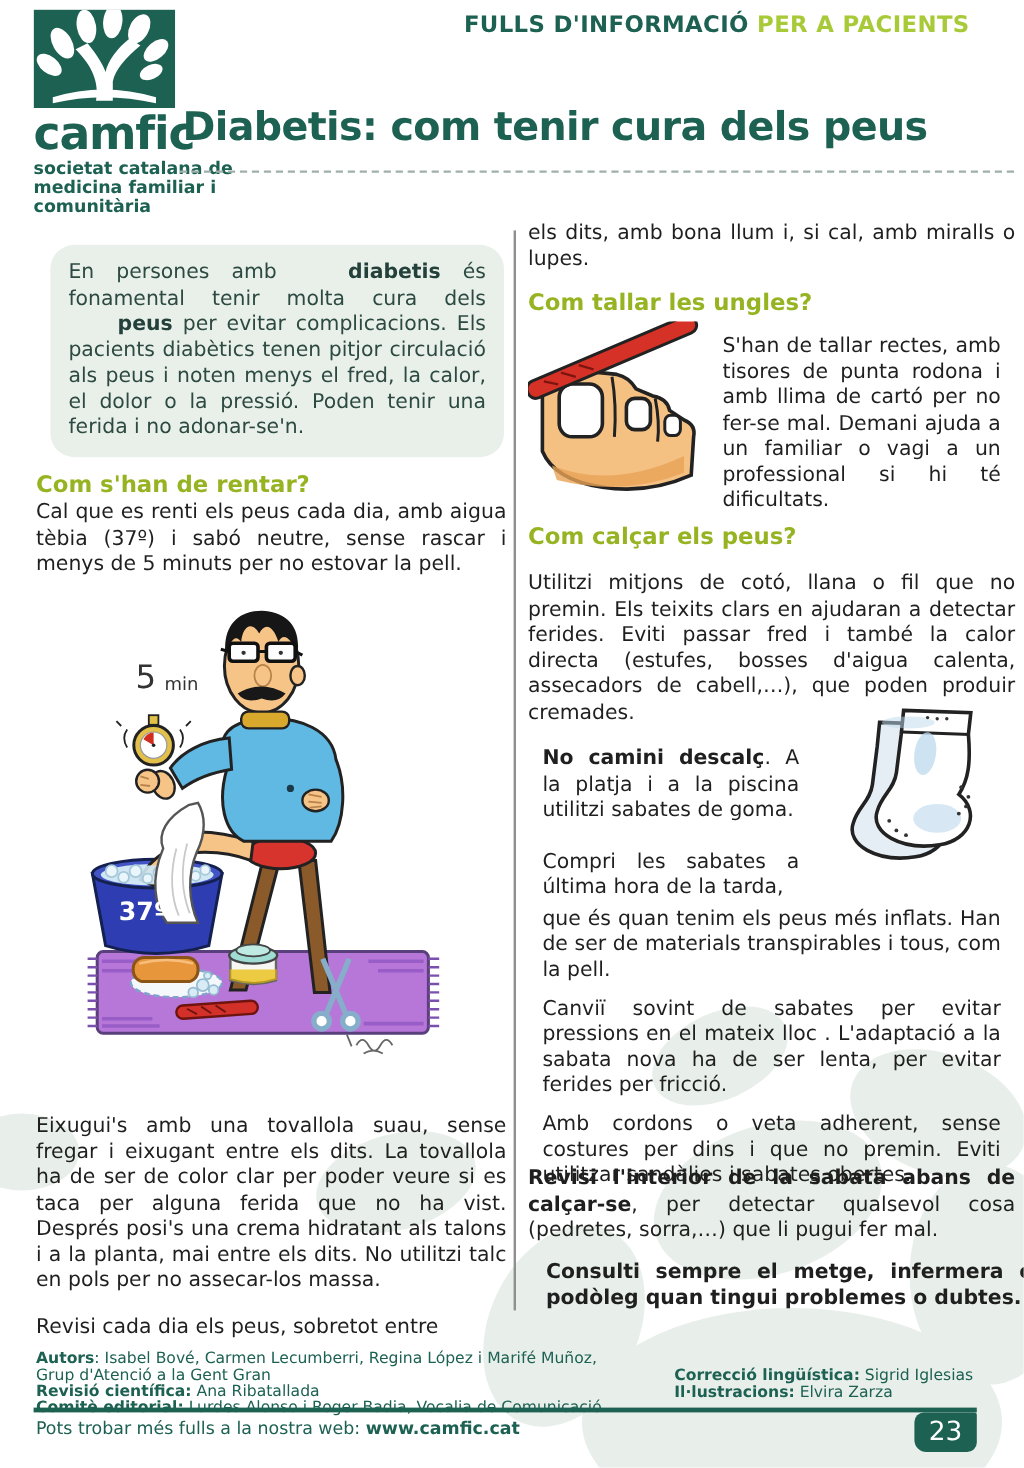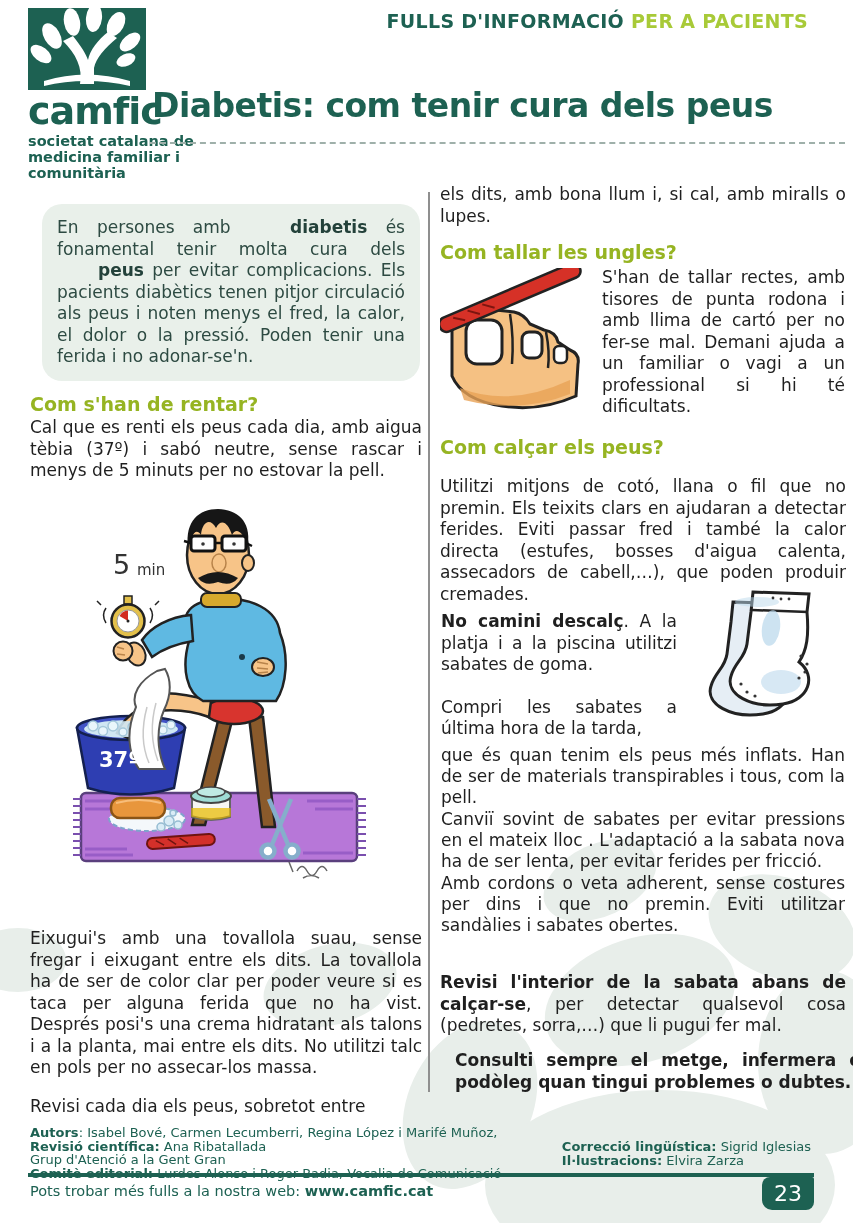--- a/index.html
+++ b/index.html
@@ -27,21 +27,21 @@
   .divider{left:428px;top:192px;width:1.5px;height:900px;background:var(--divider);}
   .body-text{font-size:17px;line-height:21.5px;text-align:justify;}
   .heading{font-size:19px;font-weight:bold;color:var(--lime-green);}
   .intro-box{left:42px;top:204px;width:378px;box-sizing:border-box;background:var(--intro-bg);
     border-radius:20px;padding:13px 15px;color:var(--intro-text);font-size:17px;line-height:21.5px;text-align:justify;}
   .intro-box b{color:#23413a;margin-left:41px;}
   .lcol{left:30px;width:392px;}
   .rcol{left:440px;width:406px;}
   .narrow{width:238px;}
   .nails-flow svg{float:left;margin:2px 14px 4px 0;}
-  p.flow{margin:1px;}
+  p.flow{margin:12px;}
   .illu-wrap{left:35px;top:505px;width:385px;height:415px;}
   .lbl-5{left:78px;top:44px;font-size:27px;color:#333;}
   .lbl-min{left:102px;top:56px;font-size:15px;color:#333;}
   .lbl-37{left:64px;top:243px;font-size:21px;font-weight:bold;color:#fff;}
   
   .credits-left{left:30px;top:1126px;font-size:13px;line-height:13.5px;color:var(--dark-green);}
   .credits-right{right:42px;top:1140px;font-size:13px;line-height:13.5px;color:var(--dark-green);text-align:left;}
   .footer-rule{left:28px;top:1173px;width:786px;height:3.5px;background:var(--dark-green);}
   .web-line{left:30px;top:1183px;font-size:14.5px;color:var(--dark-green);}
   .page-num{left:762px;top:1176.5px;width:52px;height:33px;background:var(--dark-green);color:#fff;
@@ -264,22 +264,22 @@
   <p class="flow">Canviï sovint de sabates per evitar pressions en el mateix lloc . L'adaptació a la sabata nova  ha de ser lenta, per evitar ferides per fricció.</p>
   <p class="flow">Amb cordons o veta adherent, sense costures per dins i que no premin. Eviti utilitzar sandàlies i sabates obertes.</p>
 </div>
 
 <div class="abs rcol body-text z1" style="top:972px;"><b>Revisi l'interior de la sabata abans de calçar-se</b><span>, per detectar qualsevol cosa (pedretes, sorra,…) que li pugui fer mal.</span></div>
 
 <div class="abs rcol body-text z1" style="top:1050px;font-weight:bold;margin-left:15px;">Consulti sempre el metge, infermera o podòleg quan tingui problemes o dubtes.</div>
 
 <div class="abs credits-left z1">
   <div><b>Autors</b><span>: Isabel Bové, Carmen Lecumberri, Regina López i Marifé Muñoz,</span></div>
+  <div><b></b><span>Grup d'Atenció a la Gent Gran</span></div>
   <div><b>Revisió científica:</b><span> Ana Ribatallada</span></div>
-  <div><b></b><span>Grup d'Atenció a la Gent Gran</span></div>
   <div><b>Comitè editorial:</b><span> Lurdes Alonso i Roger Badia, Vocalia de Comunicació</span></div>
 </div>
 <div class="abs credits-right z1">
   <div><b>Correcció lingüística:</b><span> Sigrid Iglesias</span></div>
   <div><b>Il·lustracions:</b><span> Elvira Zarza</span></div>
 </div>
 <div class="abs footer-rule z1"></div>
 <div class="abs web-line z1"><span>Pots trobar més fulls a la nostra web: </span><b>www.camfic.cat</b></div>
 <div class="abs page-num z1">23</div>
 

